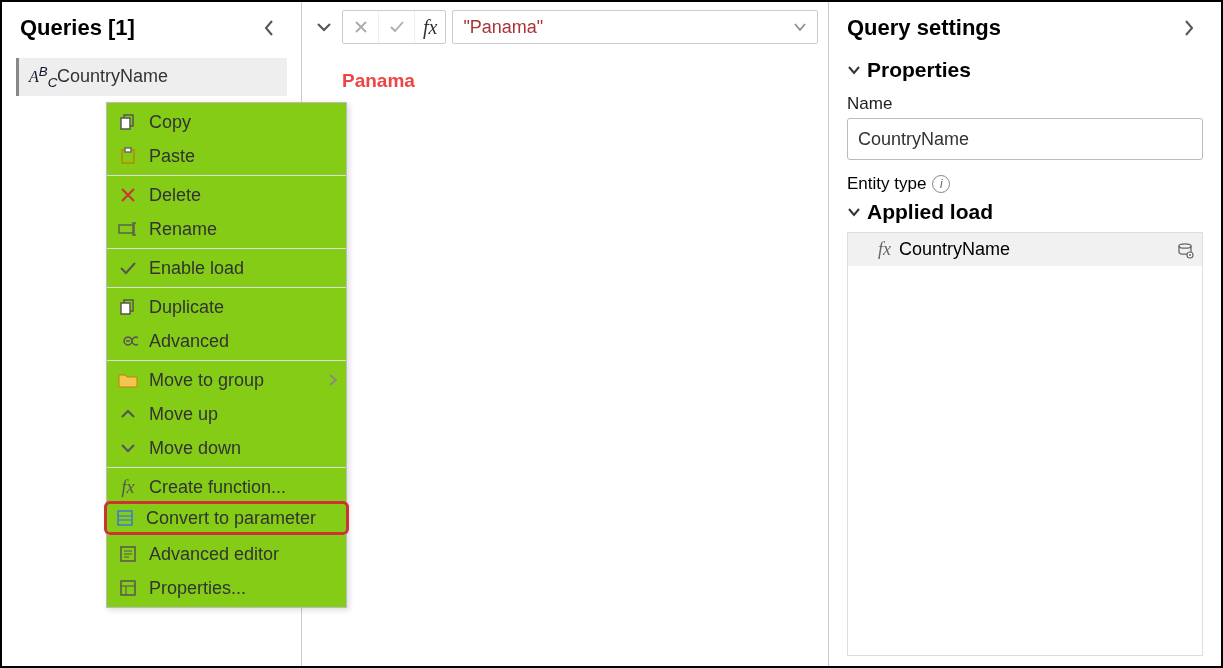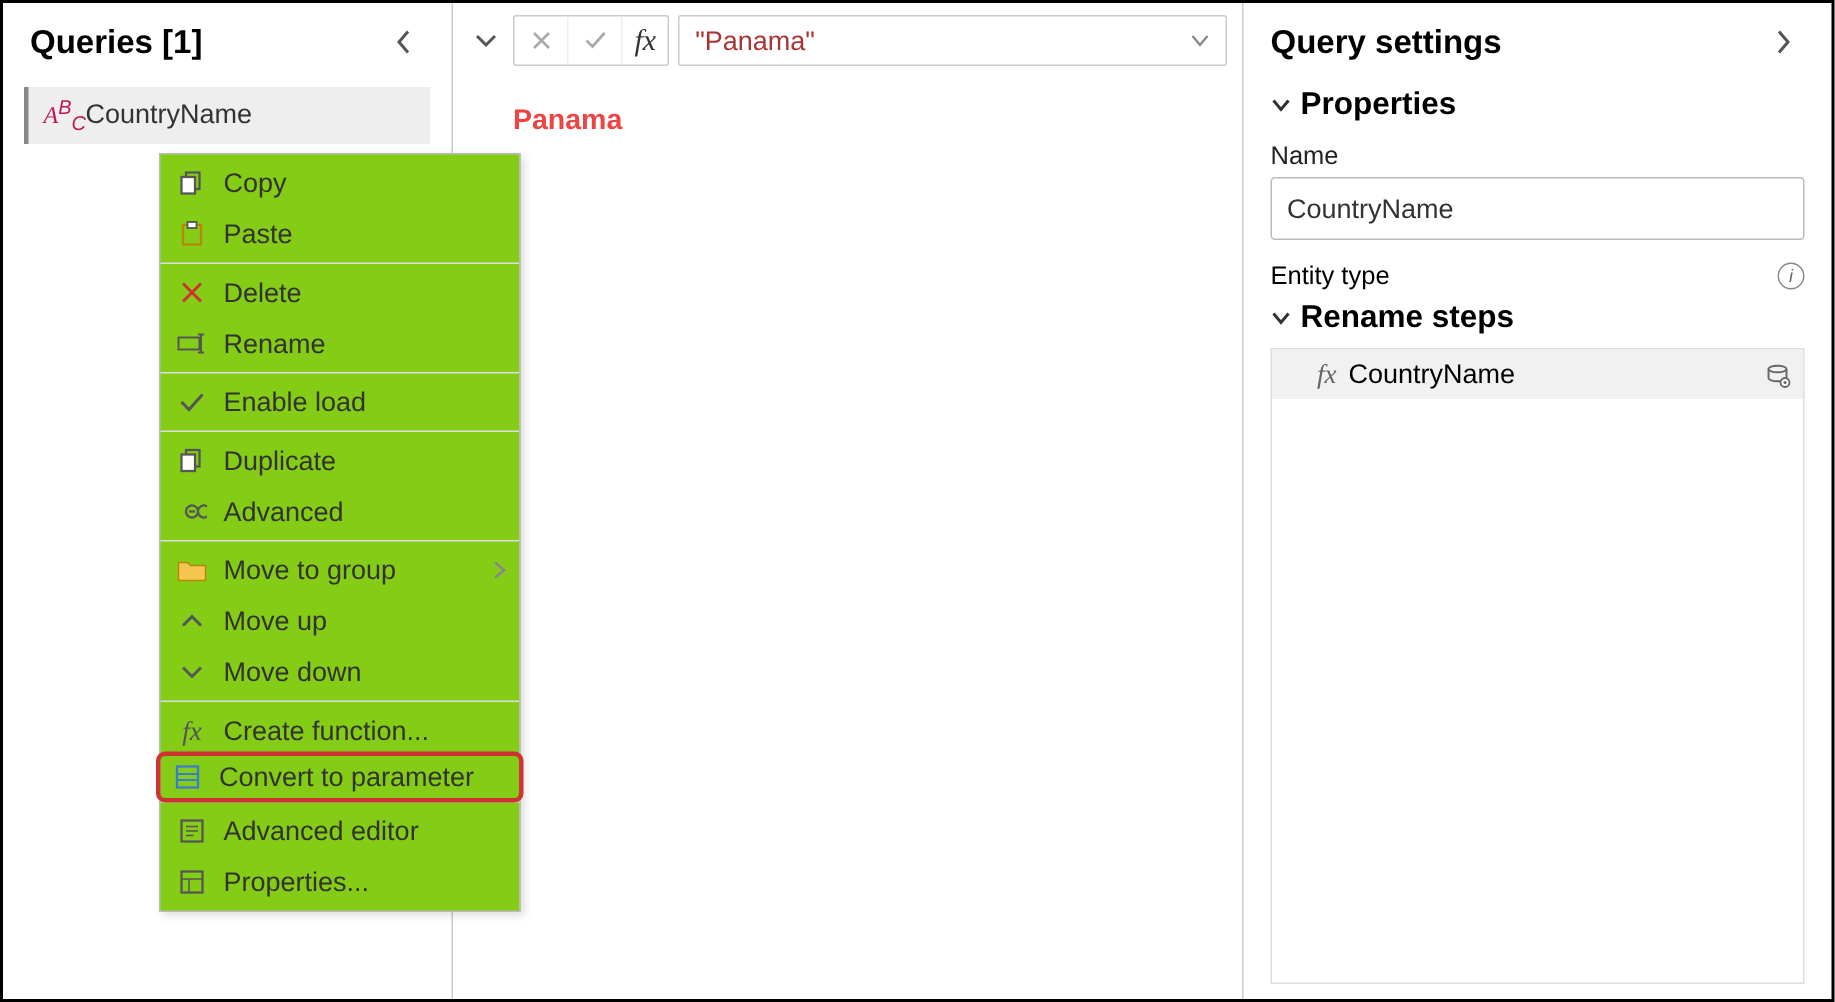--- a/index.html
+++ b/index.html
@@ -1,21 +1,21 @@
 <!DOCTYPE html>
 <html><head>
 <meta charset="utf-8">
 <style>
   * { box-sizing: border-box; margin: 0; padding: 0; font-family: "Segoe UI", sans-serif; }
   body { width: 1223px; height: 668px; border: 2px solid #000; background: #fff; display: flex; position: relative; overflow: hidden; }
   .left-panel { width: 300px; border-right: 1px solid #ccc; display: flex; flex-direction: column; }
   .panel-header { display: flex; align-items: center; justify-content: space-between; padding: 12px 18px; font-size: 22px; font-weight: 600; gap: 28px; }
   .chevron-btn { width: 28px; height: 28px; display: flex; align-items: center; justify-content: center; cursor: pointer; color: #555; }
   .query-item { display: flex; align-items: center; padding: 6px 10px; margin: 4px 14px 0 14px; background: #eee; border-left: 3px solid #888; font-size: 18px; color: #333; gap: 6px; }
-  .query-item .abc-icon { font-family: serif; font-style: italic; font-size: 16px; color: #be185d; width: 22px; text-align: center; }
+  .query-item .abc-icon { font-family: serif; font-style: italic; font-size: 16px; color: #0f172a; width: 22px; text-align: center; }
   .context-menu { position: absolute; left: 104px; top: 100px; background: #84cc16; border: 1px solid #bbb; box-shadow: 2px 2px 6px rgba(0,0,0,0.15); width: 241px; z-index: 50; padding: 2px 0; }
   .menu-item { display: flex; align-items: center; padding: 6px 8px; font-size: 18px; color: #333; cursor: pointer; gap: 8px; position: relative; }
   .menu-divider { height: 1px; background: #ddd; margin: 2px 0; }
   .menu-icon { width: 26px; height: 22px; display: flex; align-items: center; justify-content: center; flex-shrink: 0; }
   .submenu-arrow { margin-left: auto; color: #888; }
   .highlight-box { border: 3px solid #c33; border-radius: 6px; margin: -3px; padding: 3px 5px; }
   .center-panel { flex: 1; display: flex; flex-direction: column; border-right: 1px solid #ccc; }
   .formula-row { display: flex; align-items: center; gap: 6px; padding: 8px 10px; }
   .fr-chevron { width: 24px; display: flex; justify-content: center; color: #555; cursor: pointer; }
   .fr-group { display: flex; align-items: center; border: 1px solid #ccc; border-radius: 2px; height: 34px; }
@@ -23,21 +23,21 @@
   .fr-btn.check { color: #888; }
   .fr-fx { font-style: italic; font-family: Georgia, serif; font-size: 20px; padding: 0 8px; color: #333; }
   .formula-input { flex: 1; border: 1px solid #ccc; border-radius: 2px; height: 34px; padding: 0 10px; font-family: Consolas, monospace; font-size: 18px; color: #a33; display: flex; align-items: center; justify-content: space-between; }
   .formula-input .dd { color: #888; cursor: pointer; }
   .preview-area { padding: 18px 40px; font-size: 19px; color: #ef4444; font-weight: bold; }
   .right-panel { width: 392px; display: flex; flex-direction: column; padding: 0 0 10px 0; }
   .rp-header { display: flex; align-items: center; justify-content: space-between; padding: 12px 18px; font-size: 22px; font-weight: 600; }
   .section-title { display: flex; align-items: center; gap: 6px; padding: 4px 18px; font-size: 21px; font-weight: 600; cursor: pointer; }
   .field-label { padding: 8px 18px 4px 18px; font-size: 17px; color: #222; }
   .text-input { margin: 0 18px; height: 42px; border: 1px solid #bbb; border-radius: 3px; padding: 0 10px; font-size: 18px; display: flex; align-items: center; color: #333; background: #fff; }
-  .entity-row { display: flex; align-items: center; gap: 6px; padding: 14px 18px 2px 18px; font-size: 17px; justify-content: space-between; }
+  .entity-row { display: flex; align-items: center; gap: 6px; padding: 14px 18px 2px 18px; font-size: 17px; }
   .info-icon { width: 18px; height: 18px; border: 1px solid #888; border-radius: 50%; display:flex; align-items:center; justify-content:center; font-size: 12px; font-style: italic; color:#666; }
   .entity-value { padding: 0 18px 10px 18px; font-size: 17px; color: #333; }
   .steps-list { margin: 4px 18px 0 18px; border: 1px solid #ddd; flex: 1; }
   .step-item { display: flex; align-items: center; padding: 6px 8px; background: #f1f1f1; gap: 8px; font-size: 18px; }
   .step-item .fx { font-style: italic; font-family: Georgia, serif; font-size: 18px; color: #666; padding-left: 22px; }
   .step-item .gear { margin-left: auto; color: #666; cursor: pointer; }
   svg { display: block; }
 </style>
 </head>
 <body>
@@ -247,21 +247,21 @@
   </div>
   <div class="entity-row">
     <span>Entity type</span>
     <span class="info-icon">i</span>
   </div>
 
   <div class="section-title">
     <svg width="14" height="10" viewBox="0 0 14 10">
         <path d="M2 2 L7 8 L12 2" stroke="#333" stroke-width="2" fill="none"></path>
       </svg>
-    <span>Rename steps</span>
+    <span>Applied load</span>
   </div>
   <div class="steps-list">
     <div class="step-item">
       <span class="fx">fx</span>
       <span>CountryName</span>
       <span class="gear">
         <svg width="18" height="18" viewBox="0 0 18 18">
             <ellipse cx="9" cy="5" rx="6" ry="2.2" fill="none" stroke="#666" stroke-width="1.3"></ellipse>
             <path d="M3 5 v6 a6 2.2 0 0 0 12 0 v-6" fill="none" stroke="#666" stroke-width="1.3"></path>
             <circle cx="14" cy="14" r="3" fill="#fff" stroke="#666" stroke-width="1.2"></circle>

